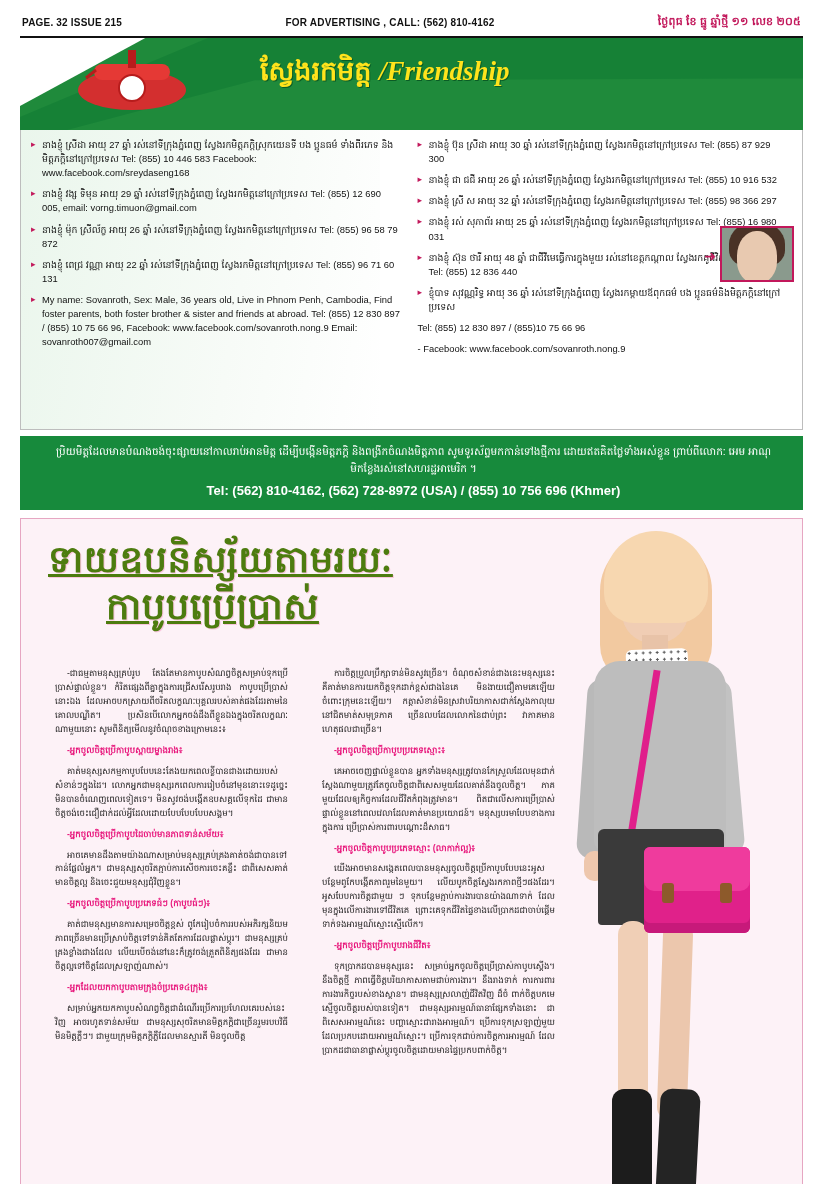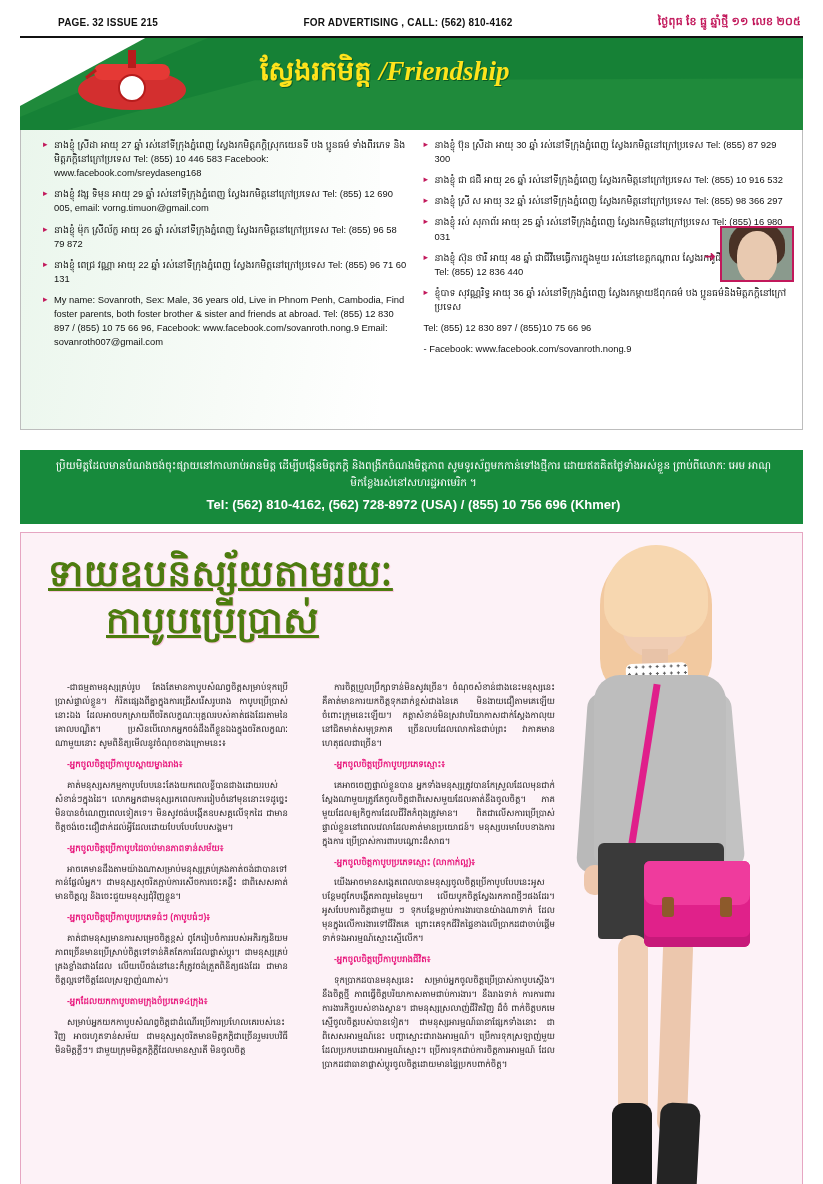--- a/index.html
+++ b/index.html
@@ -16,21 +16,20 @@
     position: relative;
     width: 823px; height: 1184px;
     padding: 14px 18px 10px 18px;
   }
 
   
   .topbar {
     display: flex; align-items: center; justify-content: flex-end;
     font-size: 10px; font-weight: bold; letter-spacing: .2px;
     padding: 0 4px 6px 4px;
-    margin-left: 36px;
   }
   .topbar .center { flex: 1; text-align: center; }
   .topbar .right { color: #c2185b; font-weight: bold; font-size: 11px; }
   .rule { height: 2px; background: #111; margin: 0 2px 0 2px; }
 
   
   .banner {
     position: relative;
     height: 92px;
     margin: 0 2px;
@@ -57,21 +56,21 @@
   .phone-ico { position: absolute; left: 42px; top: 10px; width: 140px; height: 66px; }
 
   
   .listing {
     position: relative;
     margin: 0 2px;
     border: 1px solid #bdbdbd;
     border-top: none;
     background: #fff;
     display: flex;
-    padding: 8px 6px 10px 14px;
+    padding: 8px 6px 10px 2px;
     min-height: 300px;
   }
   .listing:before {
     content:""; position:absolute; left:0; top:0; bottom:0; width: 46%;
     background: linear-gradient(100deg,#eaf6ec 0%, #f7fbf7 60%, #ffffff 100%);
     z-index: 0;
   }
   .col { position: relative; z-index: 1; width: 50%; padding: 0 8px; }
   .col.left { border-right: 1px solid transparent; }
   .entry {
@@ -98,21 +97,21 @@
     width:56px; height:46px; border-radius:50% 50% 36% 36%; background:#4a3226;
   }
   .photo .bg { position:absolute; inset:0; background:#8a9a8d; }
   .arrow {
     position:absolute; right: 86px; top: 118px; z-index: 3;
     color:#c2185b; font-size: 14px;
   }
 
   
   .noteband {
-    margin: 20px 2px 0 2px;
+    margin: 6px 2px 0 2px;
     background: #178a3c;
     color: #fff;
     text-align: center;
     padding: 7px 26px 9px 30px;
     font-size: 10.5px; line-height: 1.6;
   }
   .noteband .tel { display:block; margin-top:4px; font-weight: bold; font-size: 13px; }
 
   
   .feature {

